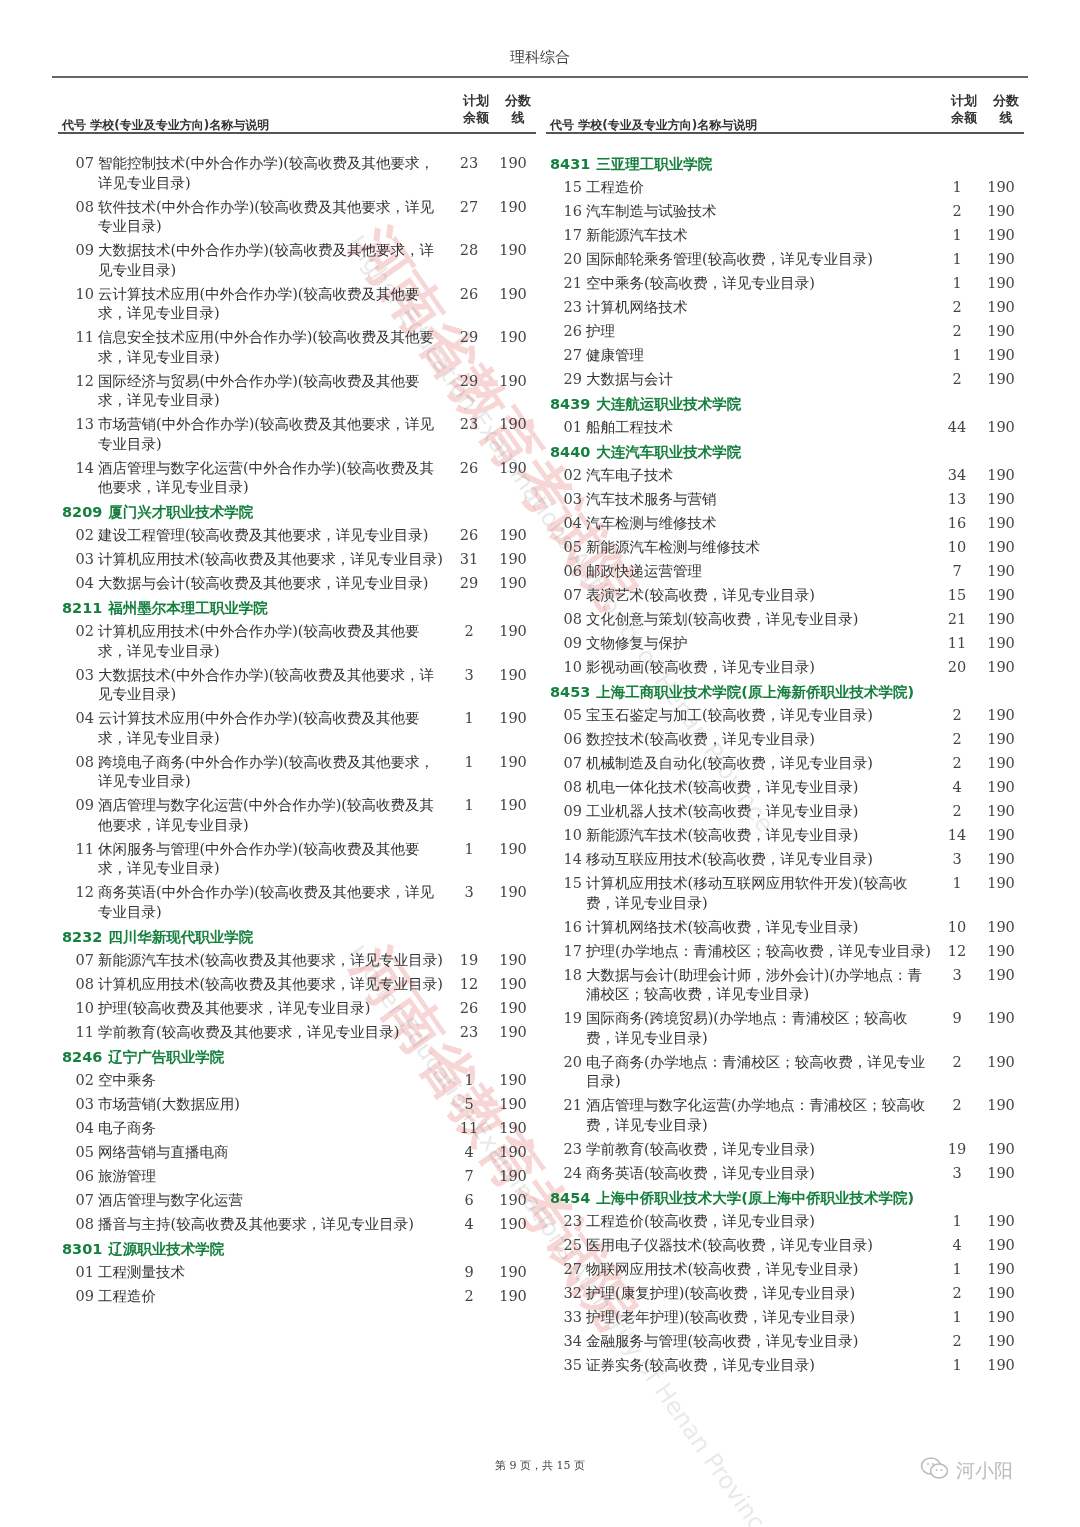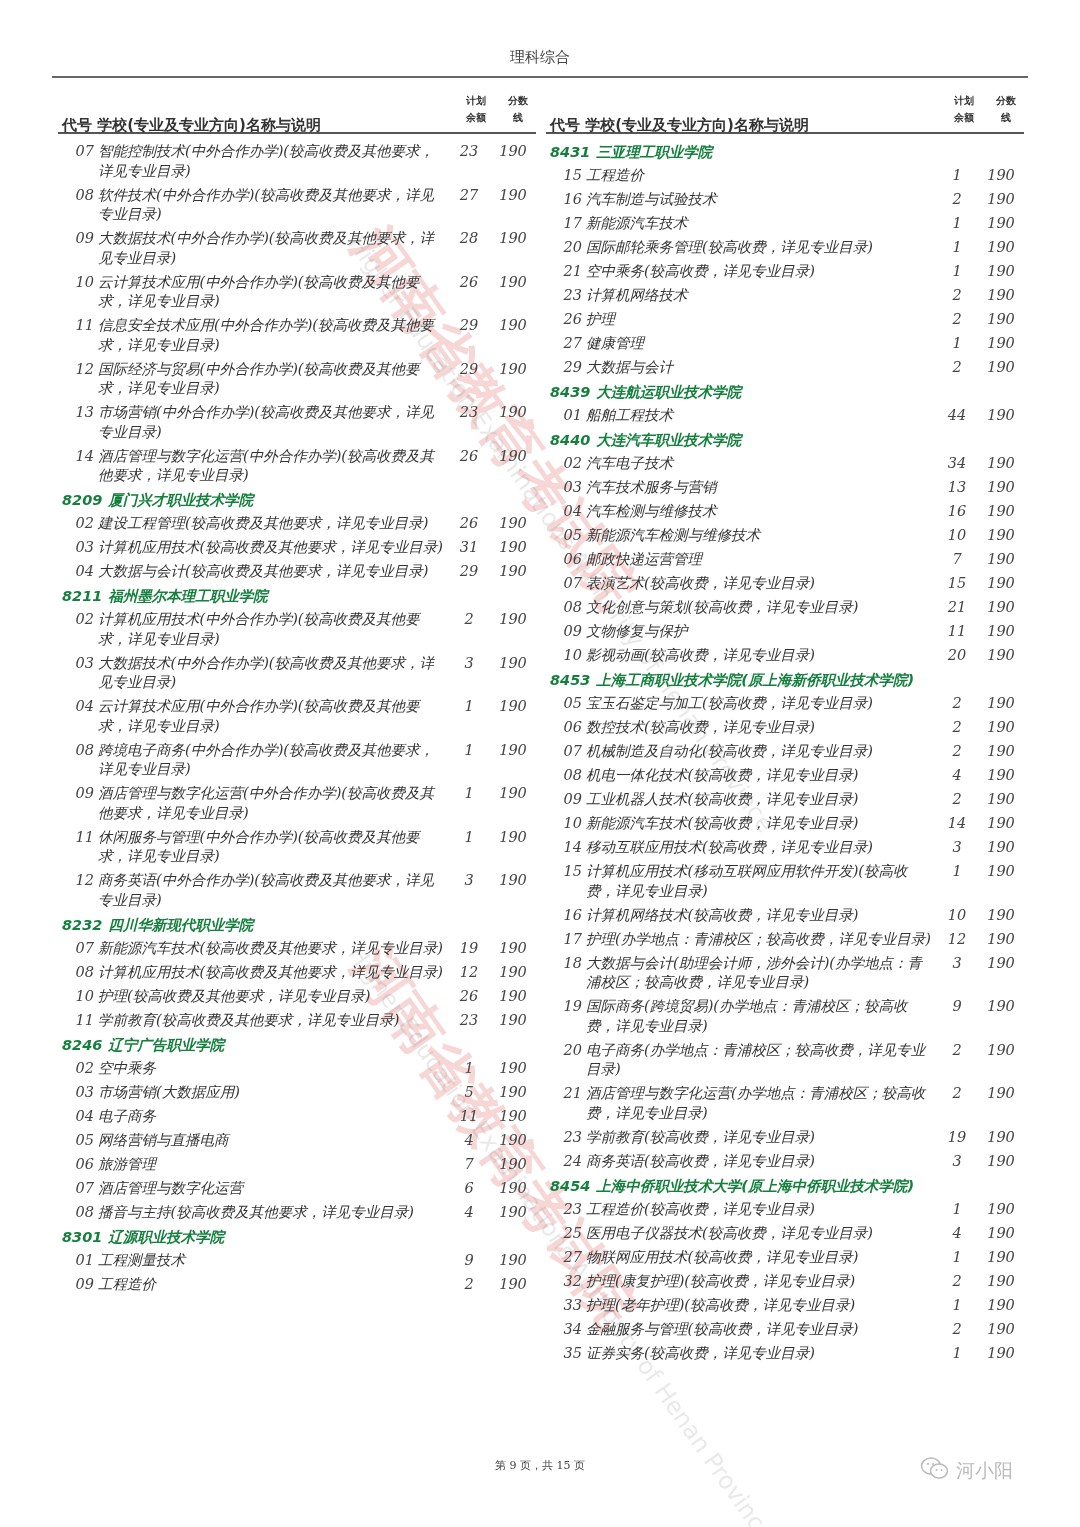--- a/index.html
+++ b/index.html
@@ -6,25 +6,25 @@
   body { width:1080px; height:1527px; position:relative; overflow:hidden;
          font-family:"DejaVu Serif","Liberation Serif",serif; color:#3a3a3a; }
   .page-title { position:absolute; top:48px; left:0; width:1080px; text-align:center;
                 font-size:15px; color:#444; }
   .top-rule { position:absolute; top:76px; left:52px; width:976px; height:2px; background:#666; }
   .col { position:absolute; top:86px; width:478px; }
   .col.left { left:58px; }
   .col.right { left:546px; }
   .hdr { display:flex; align-items:center; height:46px; border-bottom:2px solid #555;
          font-family:"DejaVu Sans","Liberation Sans",sans-serif; font-weight:bold; color:#333; }
-  .hdr .h-name { flex:1; font-size:15px; padding-left:4px;margin-top:32px; }
-  .hdr .h-plan, .hdr .h-score { font-size:10px; line-height:17px; text-align:center; }
+  .hdr .h-name { flex:1; font-size:12px; padding-left:4px;margin-top:32px; }
+  .hdr .h-plan, .hdr .h-score { font-size:13px; line-height:17px; text-align:center; }
   .hdr .h-plan { width:36px; margin-right:6px; }
   .hdr .h-score { width:36px; }
-  .rows { padding-top:6px;font-style:italic; }
+  .rows { padding-top:18px; }
   .school { font-family:"DejaVu Sans","Liberation Sans",sans-serif; font-weight:bold;
             font-size:14.5px; color:#15803d; height:24px; line-height:24px; padding-left:4px; }
   .school .code { margin-right:6px; }
   .major { display:flex; align-items:flex-start; font-size:14.5px; line-height:19.5px;
            padding:2px 0 2.5px 0; }
   .major .m-code { width:40px; flex:none; text-align:right; padding-right:4px; box-sizing:border-box; color:#444; }
   .major .m-name { width:348px; flex:none; color:#333; }
   .major .m-plan { width:46px; flex:none; text-align:center; color:#444; }
   .major .m-score { width:42px; flex:none; text-align:center; color:#444; }
   .footer { position:absolute; top:1458px; left:0; width:1080px; text-align:center;

